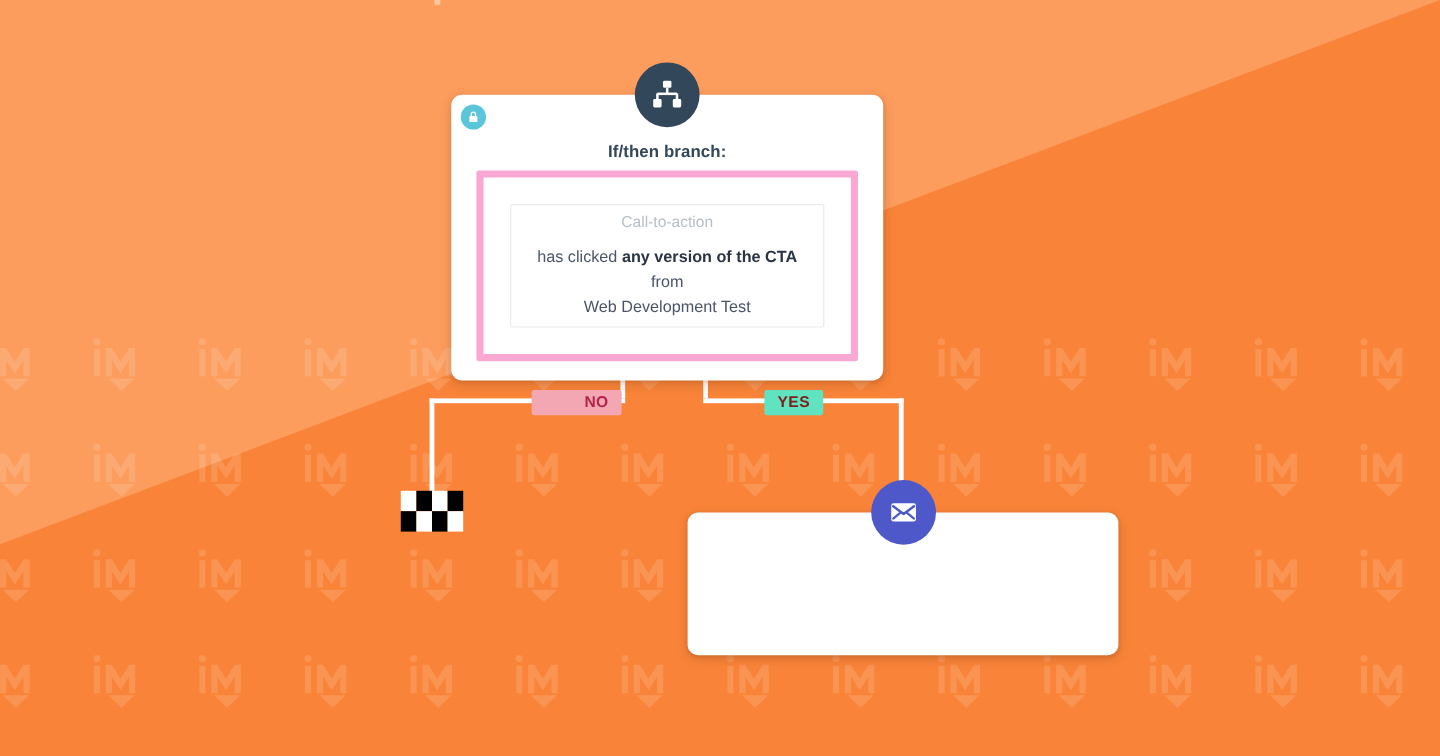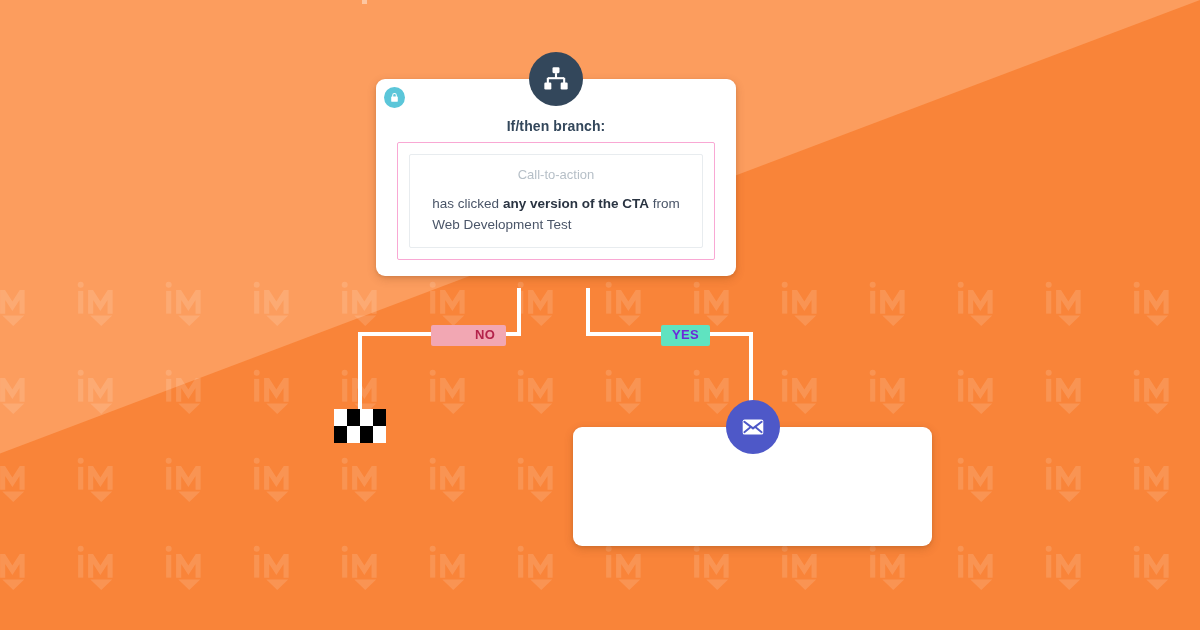--- a/index.html
+++ b/index.html
@@ -55,38 +55,38 @@
     position: absolute;
     z-index: 5;
     padding: 3px 11px 4px;
     font-size: 13px;
     font-weight: 700;
     letter-spacing: 0.3px;
     line-height: 14px;
     border-radius: 2px;
   }
   .badge-no  { background: #F2A7B3; color: #B4234A; }
-  .badge-yes { background: #5FE3C0; color: #6d28d9; margin-left: 24px; }
+  .badge-yes { background: #5FE3C0; color: #7f1d1d; }
 
   
   .card {
     position: absolute;
     background: #FFFFFF;
     border-radius: 9px;
     box-shadow: 0 3px 10px rgba(90, 45, 10, 0.20),
                 0 1px 3px rgba(90, 45, 10, 0.12);
     z-index: 4;
   }
 
   
   #branch-card {
     left: 376px;
     top: 79px;
     width: 360px;
-    height: 197px;
+    height: 238px;
   }
 
   .node-icon {
     position: absolute;
     left: 50%;
     transform: translateX(-50%);
     top: -27px;
     width: 54px;
     height: 54px;
     border-radius: 50%;
@@ -124,23 +124,23 @@
     color: #33475B;
     letter-spacing: 0.1px;
   }
 
   .criteria-outer {
     position: absolute;
     left: 21px;
     right: 21px;
     top: 63px;
     bottom: 16px;
-    border: 1px solid #f9a8d4;
+    border: 6px solid #f9a8d4;
     border-radius: 2px;
-    padding: 11px;
+    padding: 22px;
   }
   .criteria-inner {
     width: 100%;
     height: 100%;
     border: 1px solid #E8ECEF;
     border-radius: 2px;
     display: flex;
     flex-direction: column;
     align-items: center;
     justify-content: center;
@@ -148,21 +148,21 @@
   }
   .criteria-label {
     font-size: 13px;
     color: #B6BFC7;
     margin-bottom: 11px;
     text-align: center;
   }
   .criteria-text {
     font-size: 13.5px;
     color: #4A5568;
-    text-align: left;
+    text-align: center;
     line-height: 21px;
     max-width: 275px;
   }
   .criteria-text b { font-weight: 700; color: #2A3442; }
 
   
   #email-card {
     left: 573px;
     top: 427px;
     width: 359px;
@@ -801,21 +801,21 @@
   <div class="conn" style="left:358px; top:332px; width:163px; height:4px;"></div>
 
   <div class="conn" style="left:358px; top:332px; width:4px; height:80px;"></div>
 
   <div class="conn" style="left:586px; top:288px; width:4px; height:44px;"></div>
 
   <div class="conn" style="left:586px; top:332px; width:167px; height:4px;"></div>
 
   <div class="conn" style="left:749px; top:332px; width:4px; height:88px;"></div>
 
-  <div class="branch-badge badge-no" style="left:431px; top:325px;padding-left:44px;">NO</div>
+  <div class="branch-badge badge-no" style="left:443px; top:325px;padding-left:44px;">NO</div>
   <div class="branch-badge badge-yes" style="left:637px; top:325px;">YES</div>
 
   <div class="card" id="branch-card">
 
     <div class="node-icon" id="branch-node-icon">
       <svg width="28" height="28" viewBox="0 0 24 24" fill="#FFFFFF" aria-hidden="true">
         <rect x="9" y="2" width="6" height="5" rx="1"></rect>
         <rect x="2" y="15" width="6" height="6" rx="1"></rect>
         <rect x="16" y="15" width="6" height="6" rx="1"></rect>
         <rect x="11.1" y="7" width="1.8" height="4.2"></rect>

